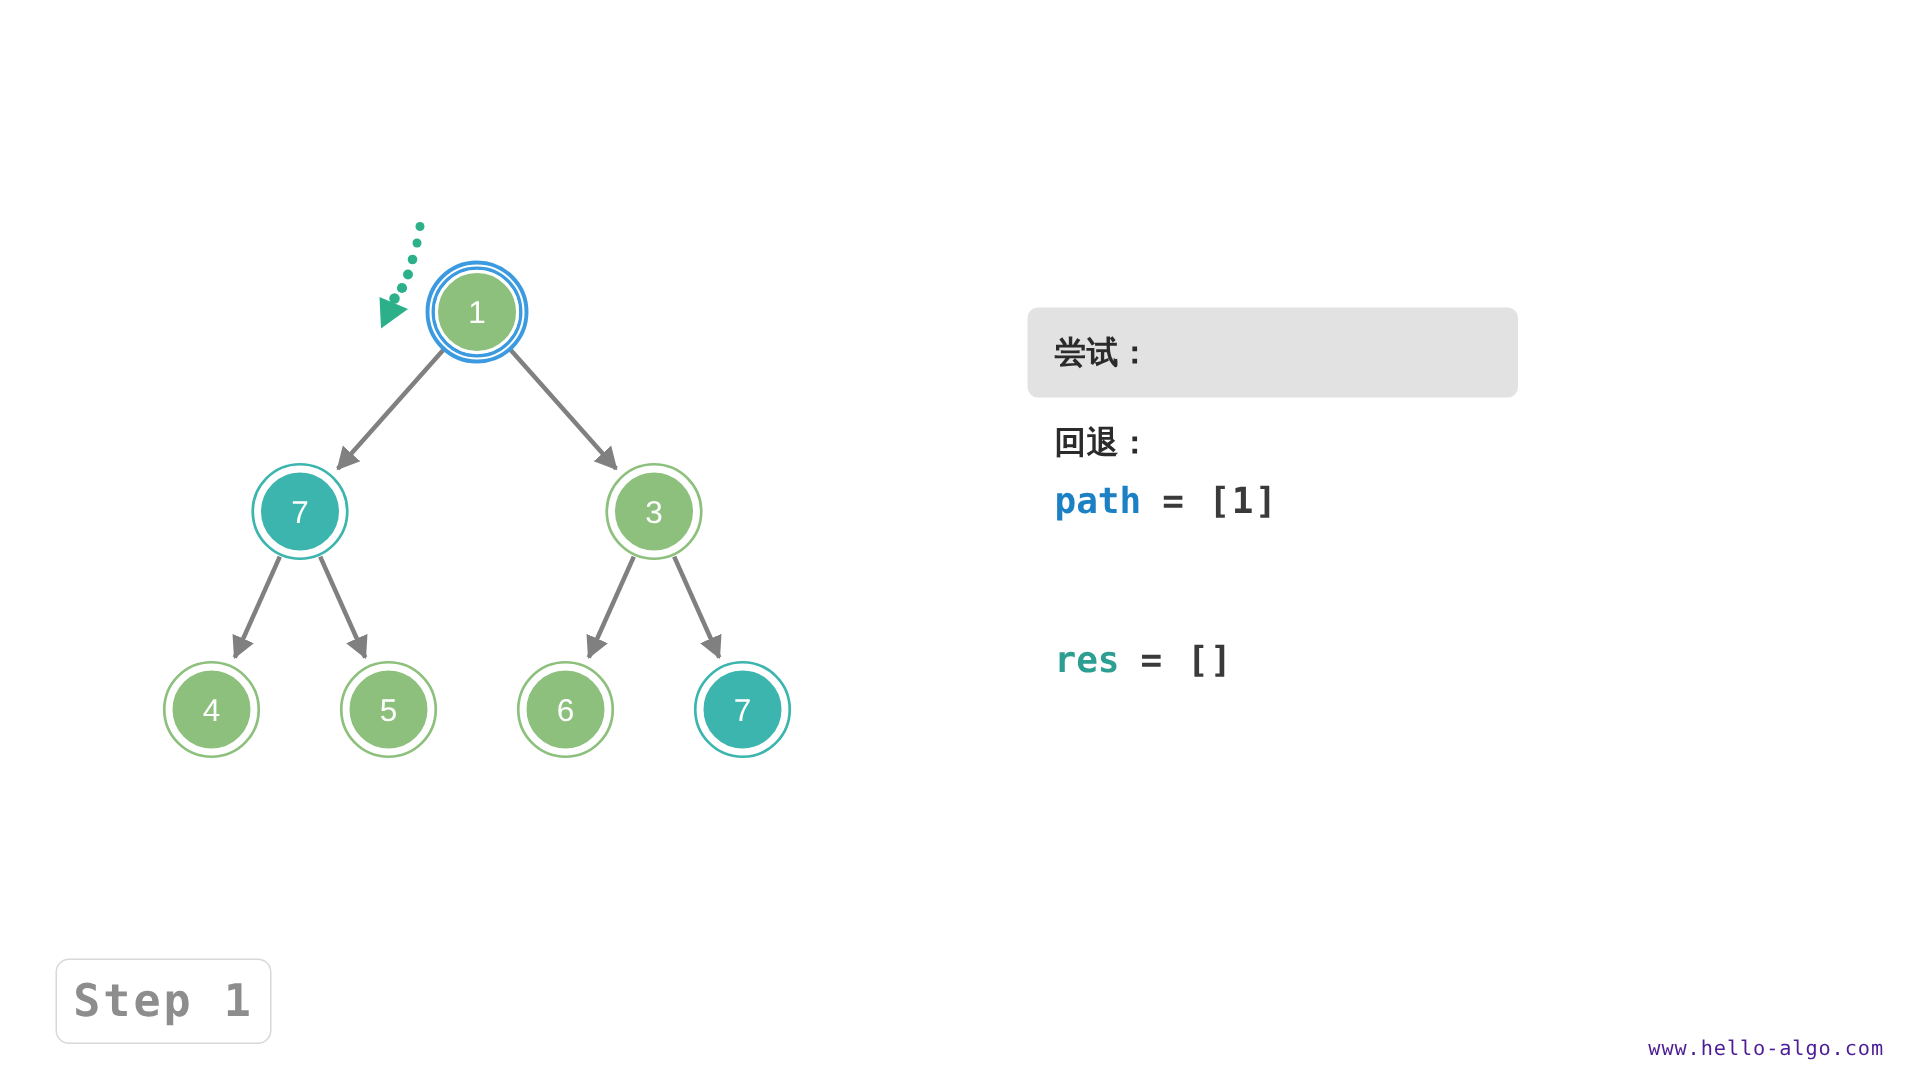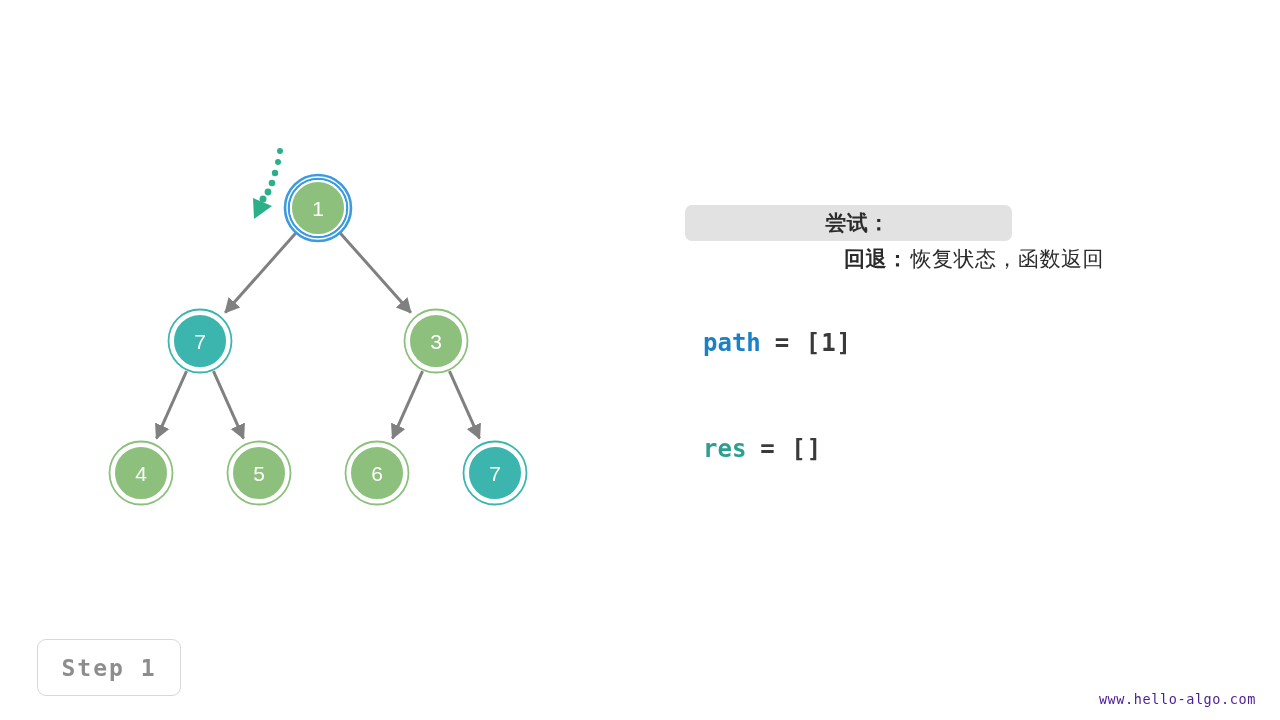--- a/index.html
+++ b/index.html
@@ -26,27 +26,26 @@
 
   
   #info-panel {
     position: absolute;
     left: 685px;
     top: 205px;
     width: 560px;
   }
 
   .info-line {
-    height: 36px;
+    height: 60px;
     display: flex;
     align-items: center;
     font-size: 21px;
     color: #2b2b2b;
     white-space: nowrap;
-    justify-content: center;
   }
   .info-line.highlight {
     background: #e2e2e2;
     border-radius: 7px;
     width: 327px;
     padding-left: 18px;
     box-sizing: border-box;
   }
   .info-line.plain {
     padding-left: 18px;
@@ -56,21 +55,21 @@
     letter-spacing: 0.5px;
   }
   .info-text {
     font-weight: normal;
     letter-spacing: 0.5px;
     margin-left: 2px;
   }
 
   .var-line {
     display: flex;
-    align-items: center;
+    align-items: flex-start;
     font-family: "DejaVu Sans Mono", "Liberation Mono", monospace;
     font-size: 24px;
     font-weight: bold;
     padding-left: 18px;
     height: 46px;
   }
   .var-name { letter-spacing: 0px; }
   .var-name.path-color { color: #1b81c4; }
   .var-name.res-color  { color: #2c9e92; }
   .var-rest {
@@ -88,21 +87,21 @@
     left: 37px;
     top: 639px;
     width: 142px;
     height: 55px;
     border: 1.5px solid #d8d8d8;
     border-radius: 9px;
     display: flex;
     align-items: center;
     justify-content: center;
     font-family: "DejaVu Sans Mono", "Liberation Mono", monospace;
-    font-size: 23px;
+    font-size: 30px;
     font-weight: bold;
     color: #8d8d8d;
     letter-spacing: 2px;
     background: #ffffff;
   }
 
   
   #watermark {
     position: absolute;
     right: 24px;
@@ -181,21 +180,20 @@
 </svg>
 
 <div id="info-panel">
 
   <div class="info-line highlight">
     <span class="info-label">尝试：</span>
   </div>
 
   <div class="info-line plain">
     <span class="info-label">回退：</span>
-    <span class="info-text">恢复状态，函数返回</span>
   </div>
 </div>
 
 <div id="var-path-line" class="var-line">
   <span class="var-name path-color">path</span>
   <span class="var-rest">= [1]</span>
 </div>
 
 <div id="var-res-line" class="var-line">
   <span class="var-name res-color">res</span>

